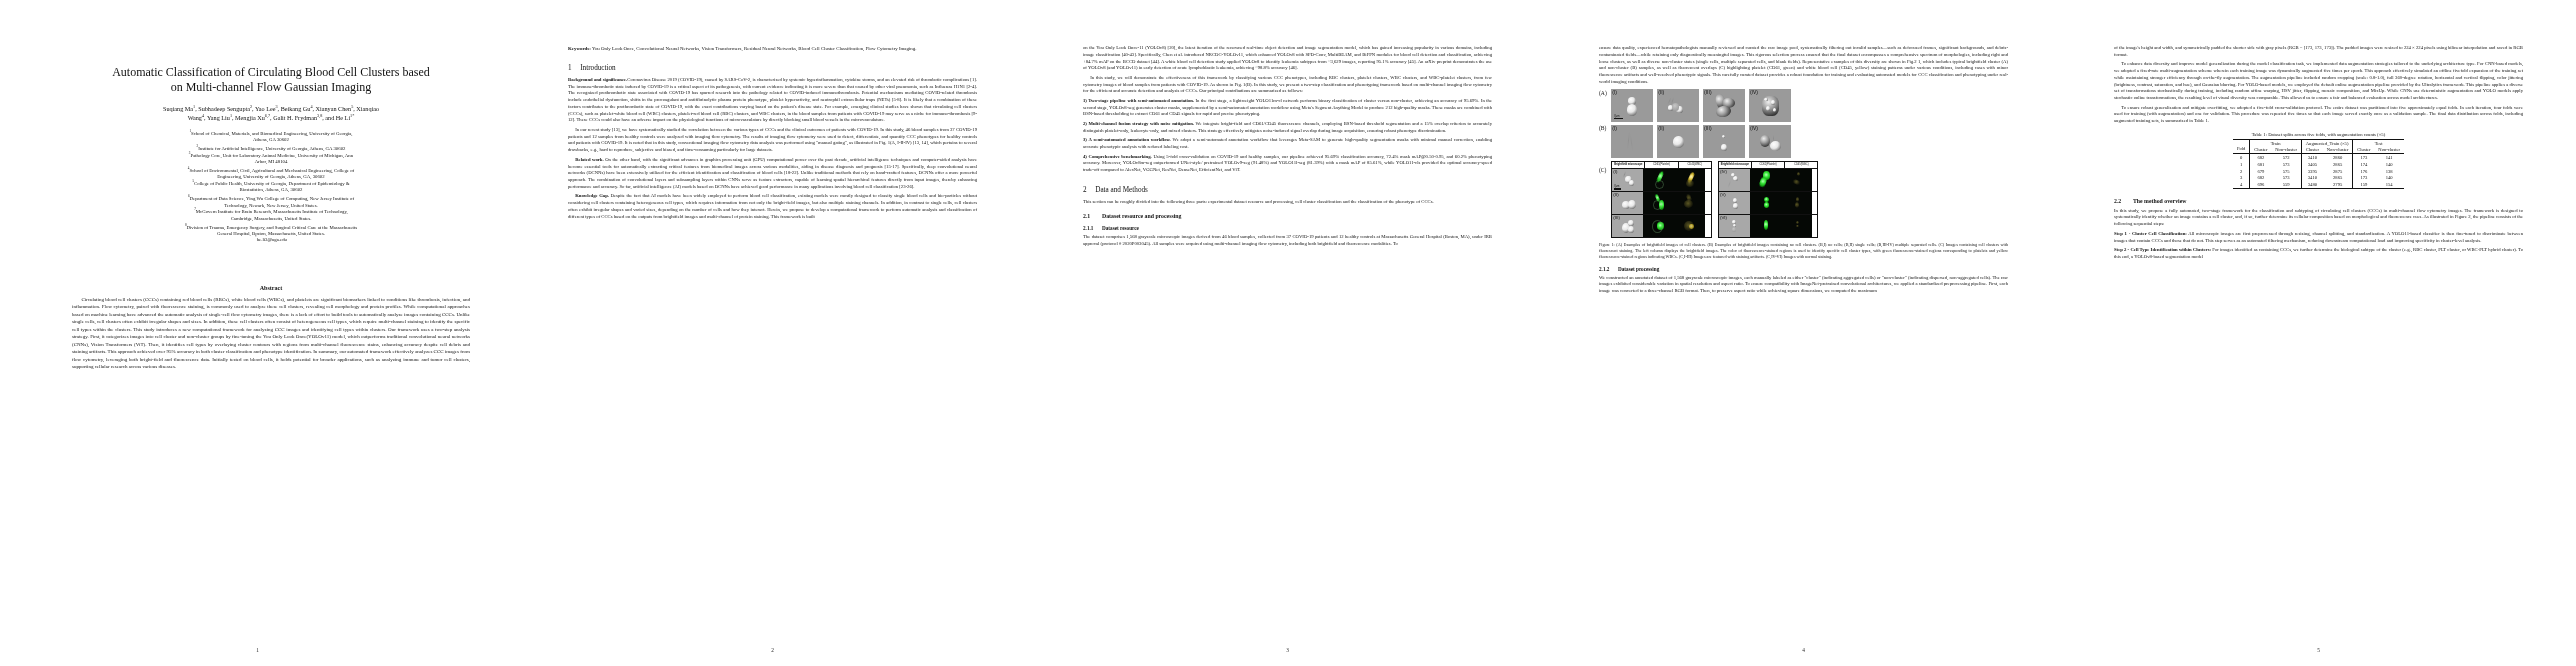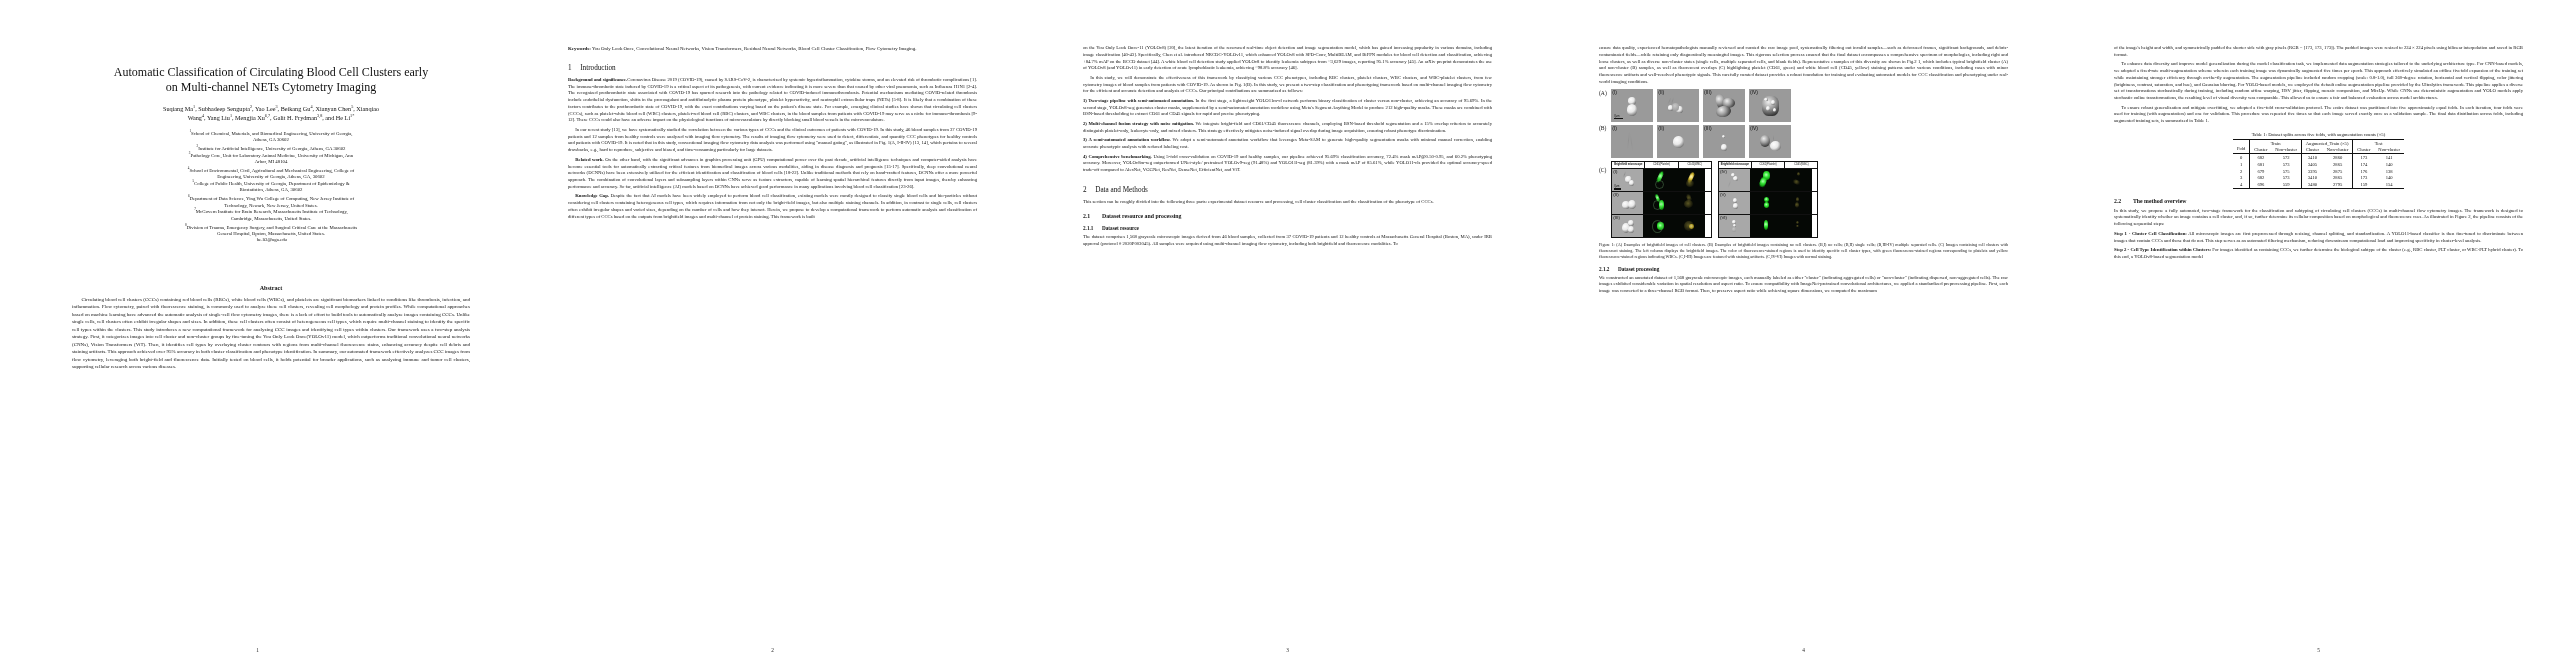--- a/index.html
+++ b/index.html
@@ -98,22 +98,22 @@
 <body>
 
 <div id="sheet">
 
   <div class="arxiv-stamp">arXiv:2510.17716v1  [cs.CV]  20 Oct 2025</div>
 
   <div class="page" id="p1">
     <div class="col" style="left:61px;right:34px;">
       <div style="height:34px"></div>
       <h1 class="title">
-        <span>Automatic Classification of Circulating Blood Cell Clusters early</span><br>
-        <span>on Multi-channel NETs Cytometry Imaging</span>
+        <span>Automatic Classification of Circulating Blood Cell Clusters based</span><br>
+        <span>on Multi-channel Flow Gaussian Imaging</span>
       </h1>
 
       <div class="authors">
         <div>Suqiang Ma<sup>1</sup>, Subhadeep Sengupta<sup>2</sup>, Yao Lee<sup>3</sup>, Beikang Gu<sup>4</sup>, Xianyan Chen<sup>5</sup>, Xianqiao</div>
         <div>Wang<sup>4</sup>, Yang Liu<sup>1</sup>, Mengjia Xu<sup>6,7</sup>, Galit H. Frydman<sup>3,8</sup>, and He Li<sup>1*</sup></div>
       </div>
 
       <div class="affil">
         <div style="margin-top:3.3px;"><sup>1</sup>School of Chemical, Materials, and Biomedical Engineering, University of Georgia,</div>
         <div>Athens, GA 30602</div>

